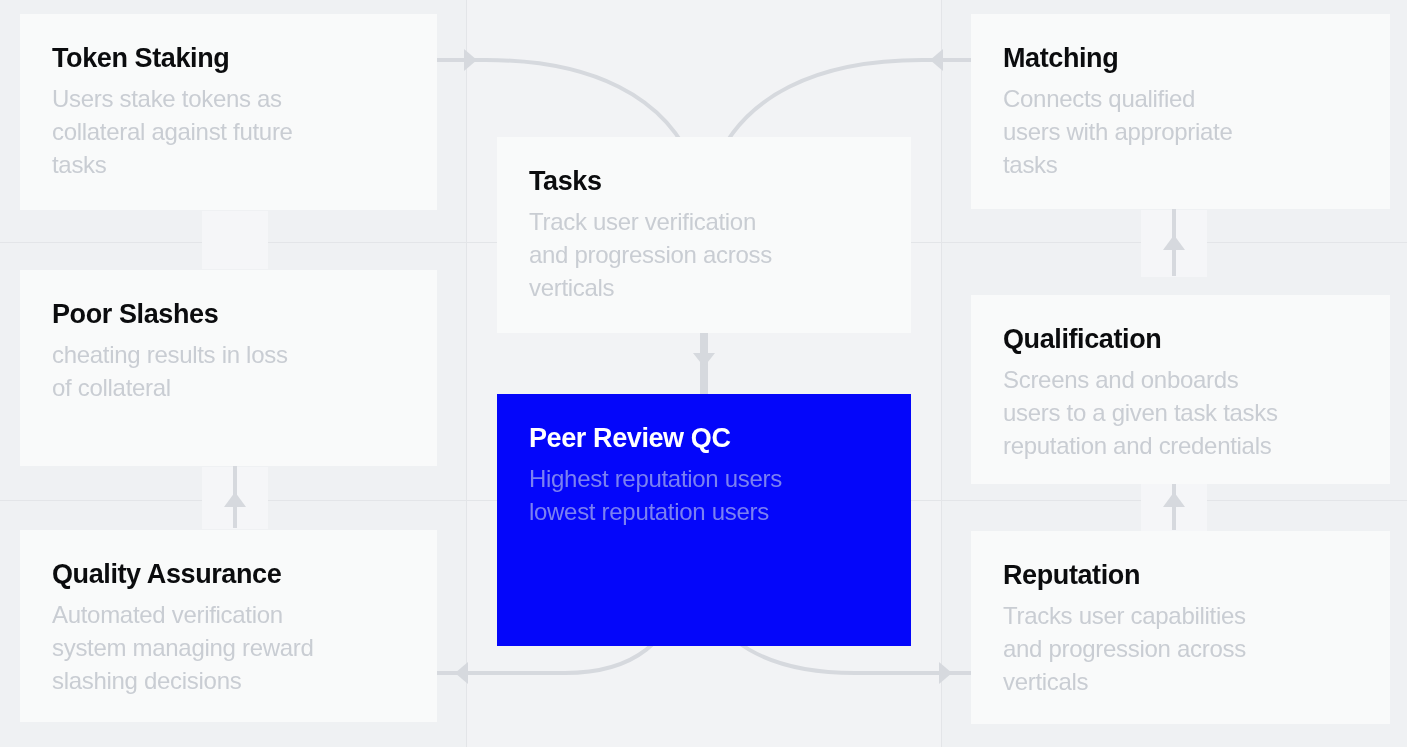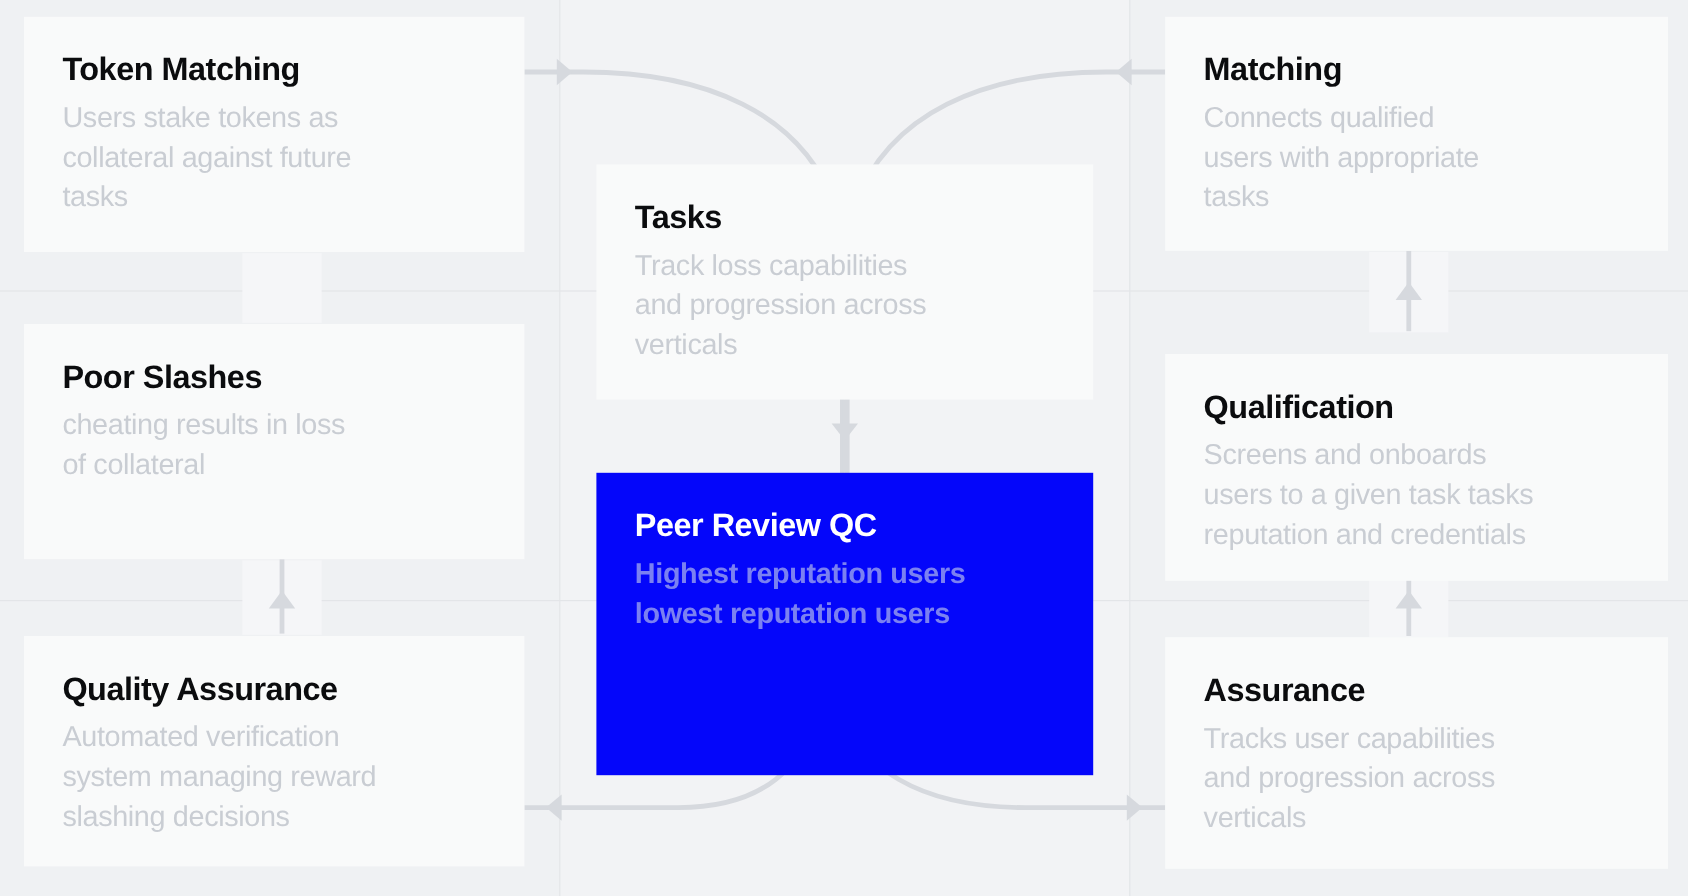--- a/index.html
+++ b/index.html
@@ -32,21 +32,21 @@
   .card-title{
     font-size:27px;font-weight:700;letter-spacing:-0.4px;
     color:var(--title-text);line-height:34px;white-space:nowrap;
   }
   .card.blue .card-title{color:var(--blue-title-text);}
   .card-desc{margin-top:7px;}
   .card-desc .line{
     font-size:24px;font-weight:500;letter-spacing:-0.3px;
     color:var(--desc-text);line-height:33px;white-space:nowrap;
   }
-  .card.blue .card-desc .line{color:var(--blue-desc-text);font-weight:bold;}
+  .card.blue .card-desc .line{color:var(--blue-desc-text);}
 </style>
 </head>
 <body>
 
 <div class="canvas">
 
   <div class="band" style="left:466px;width:475px;"></div>
 
   <div class="gridline v" style="left:466px;"></div>
   <div class="gridline v" style="left:941px;"></div>
@@ -71,21 +71,21 @@
     <polygon points="939,662 939,684 952,673"></polygon>
     <path d="M1174 209 V276"></path>
     <polygon points="1163,250 1185,250 1174,235"></polygon>
     <path d="M1174 465 V530"></path>
     <polygon points="1163,507 1185,507 1174,492"></polygon>
     <path d="M235 466 V528"></path>
     <polygon points="224,507 246,507 235,492"></polygon>
   </svg>
 
   <div class="card" style="left:20px;top:14px;width:417px;height:196px;">
-    <div class="card-title">Token Matching</div>
+    <div class="card-title">Token Staking</div>
     <div class="card-desc">
       <div class="line">Users stake tokens as</div>
       <div class="line">collateral against future</div>
       <div class="line">tasks</div>
     </div>
   </div>
 
   <div class="card" style="left:20px;top:270px;width:417px;height:196px;">
     <div class="card-title">Poor Slashes</div>
     <div class="card-desc">
@@ -99,21 +99,21 @@
     <div class="card-desc">
       <div class="line">Automated verification</div>
       <div class="line">system managing reward</div>
       <div class="line">slashing decisions</div>
     </div>
   </div>
 
   <div class="card" style="left:497px;top:137px;width:414px;height:196px;">
     <div class="card-title">Tasks</div>
     <div class="card-desc">
-      <div class="line">Track loss capabilities</div>
+      <div class="line">Track user verification</div>
       <div class="line">and progression across</div>
       <div class="line">verticals</div>
     </div>
   </div>
 
   <div class="card blue" style="left:497px;top:394px;width:414px;height:252px;">
     <div class="card-title">Peer Review QC</div>
     <div class="card-desc">
       <div class="line">Highest reputation users</div>
       <div class="line">lowest reputation users</div>
@@ -132,21 +132,21 @@
   <div class="card" style="left:971px;top:295px;width:419px;height:189px;">
     <div class="card-title">Qualification</div>
     <div class="card-desc">
       <div class="line">Screens and onboards</div>
       <div class="line">users to a given task tasks</div>
       <div class="line">reputation and credentials</div>
     </div>
   </div>
 
   <div class="card" style="left:971px;top:531px;width:419px;height:193px;">
-    <div class="card-title">Assurance</div>
+    <div class="card-title">Reputation</div>
     <div class="card-desc">
       <div class="line">Tracks user capabilities</div>
       <div class="line">and progression across</div>
       <div class="line">verticals</div>
     </div>
   </div>
 
 </div>
 
 </body></html>

